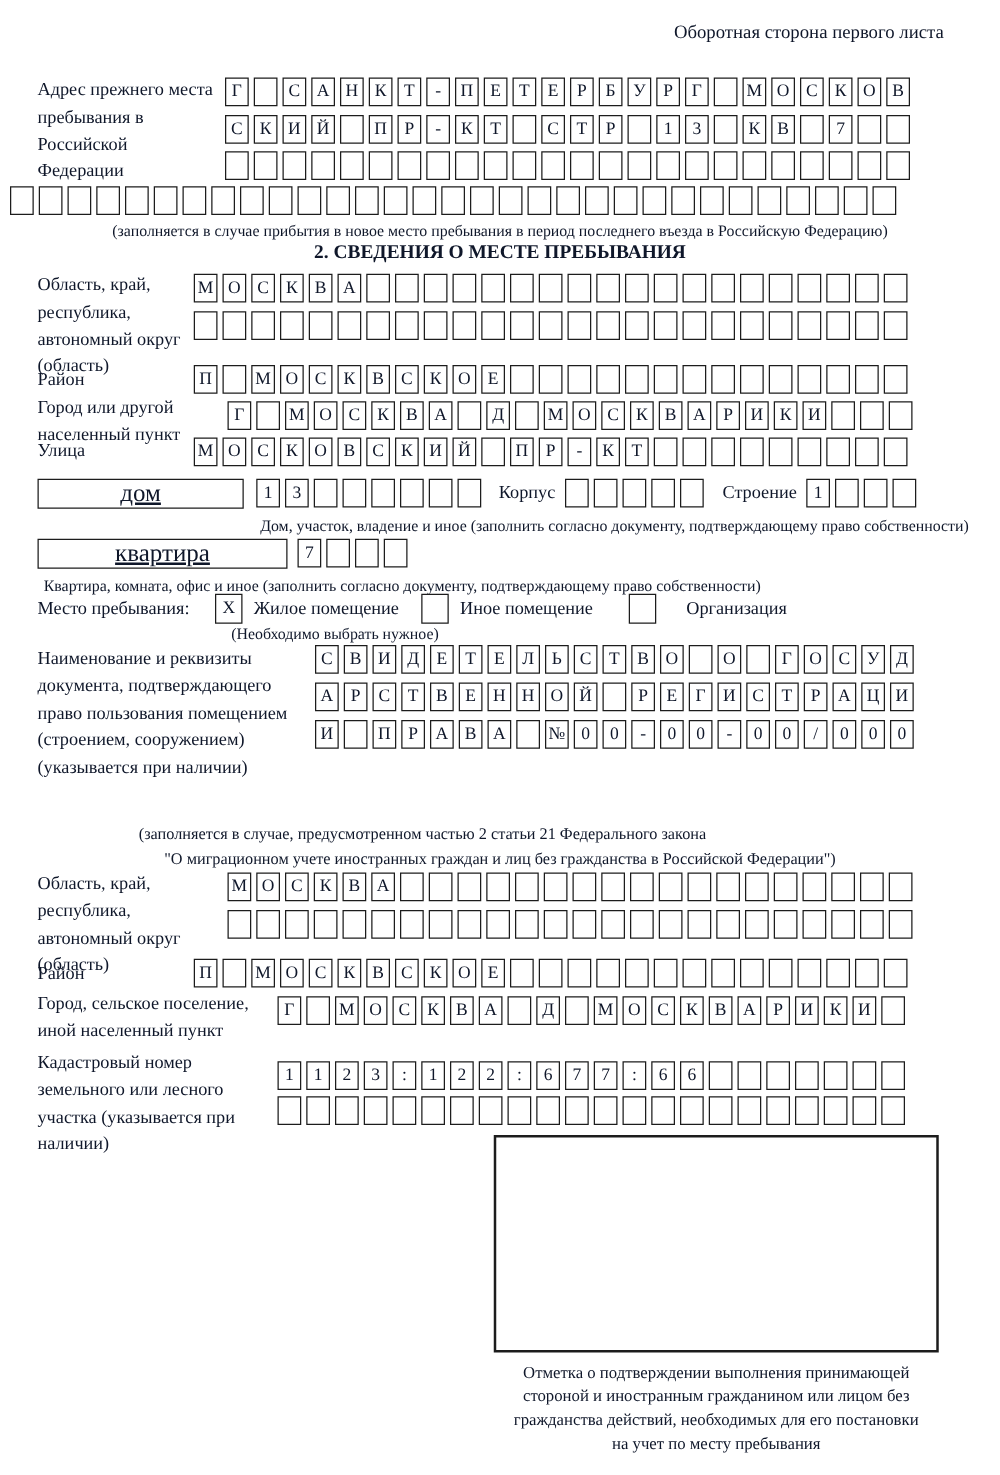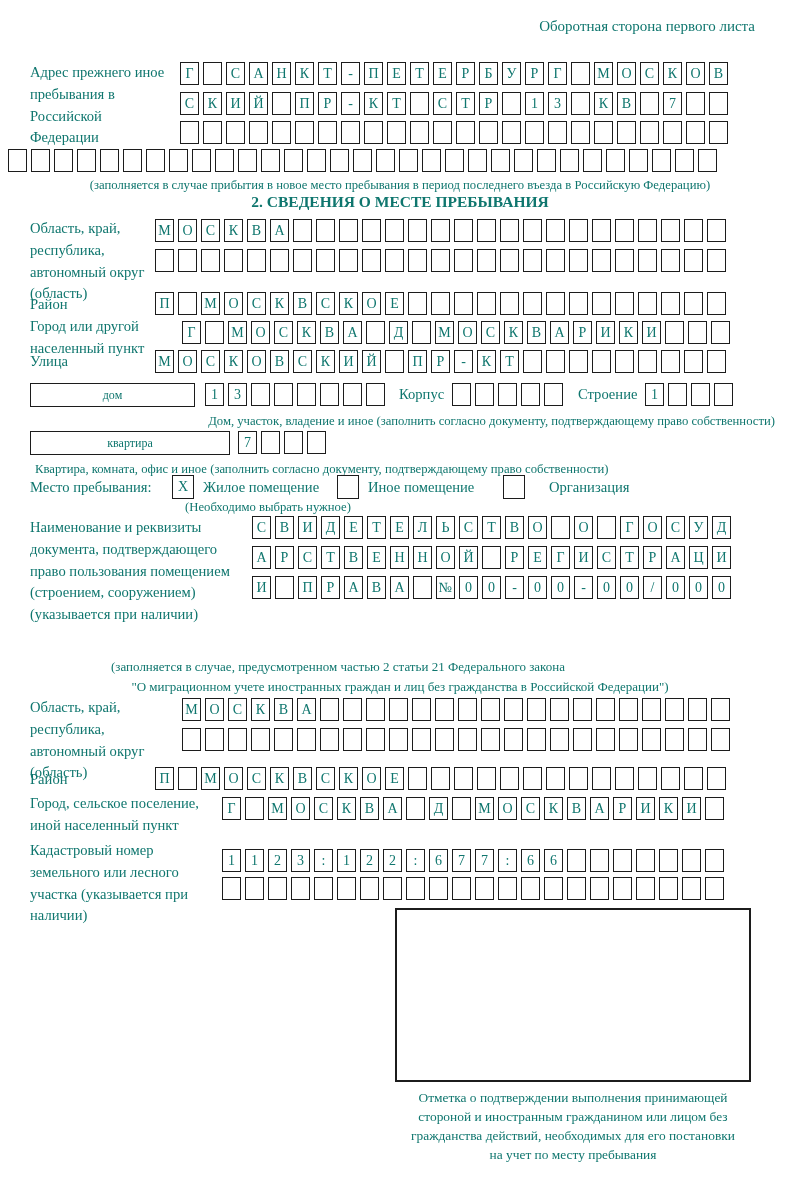--- a/index.html
+++ b/index.html
@@ -1,41 +1,41 @@
 <!DOCTYPE html>
 <html><head>
 <meta charset="utf-8">
 <style>
   html,body{margin:0;padding:0;background:#fff;}
-  .page{position:relative;width:800px;height:1180px;background:#ffffff;color:#0f766e;
+  .page{position:relative;width:800px;height:1180px;background:#ffffff;color:#0f172a;
         font-family:"Liberation Serif","DejaVu Serif",serif;overflow:hidden;}
   .abs{position:absolute;}
   .lbl{font-size:14.6px;line-height:21.8px;}
   .note{font-size:12.7px;line-height:17px;}
   .center{text-align:center;}
   .hdr{right:45px;top:18px;font-size:15px;}
   .title{left:0;width:800px;font-size:15.5px;font-weight:bold;text-align:center;}
   .cr{position:absolute;display:flex;gap:4px;}
   .cell{flex:0 0 17px;width:17px;height:21px;border:1.5px solid #1c1c1c;
         display:flex;align-items:center;justify-content:center;
         font-size:14px;background:#fff;}
   .chk .cell{flex-basis:20px;width:20px;height:22px;}
   .bigbox{position:absolute;height:22px;border:1.5px solid #1c1c1c;display:flex;
-          align-items:center;justify-content:center;font-size:12px;background:#fff;}
+          align-items:center;justify-content:center;font-size:20px;background:#fff;text-decoration:underline;}
   .stamp{position:absolute;border:2px solid #1c1c1c;background:#fff;}
   .cap{font-size:13.4px;line-height:19px;}
 </style>
 </head>
 <body>
 
 <div class="page">
 
   <div class="abs hdr">Оборотная сторона первого листа</div>
 
-  <div class="abs lbl" style="left:30px;top:62px;width:144px;">Адрес прежнего иное пребывания в Российской Федерации</div>
+  <div class="abs lbl" style="left:30px;top:62px;width:144px;">Адрес прежнего места пребывания в Российской Федерации</div>
   <div class="cr" style="left:180px;top:62px;">
       <span class="cell">Г</span>
       <span class="cell"></span>
       <span class="cell">С</span>
       <span class="cell">А</span>
       <span class="cell">Н</span>
       <span class="cell">К</span>
       <span class="cell">Т</span>
       <span class="cell">-</span>
       <span class="cell">П</span>

